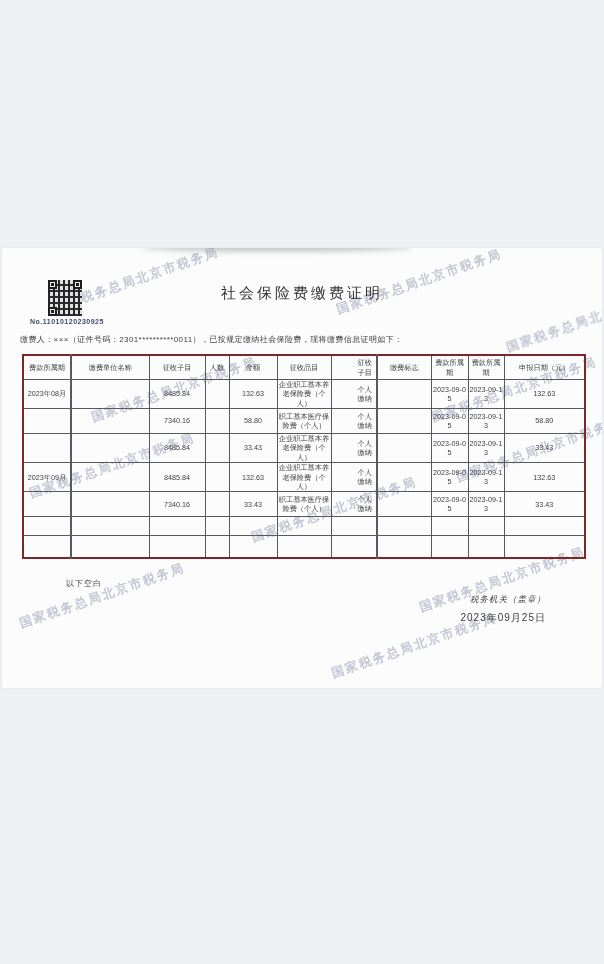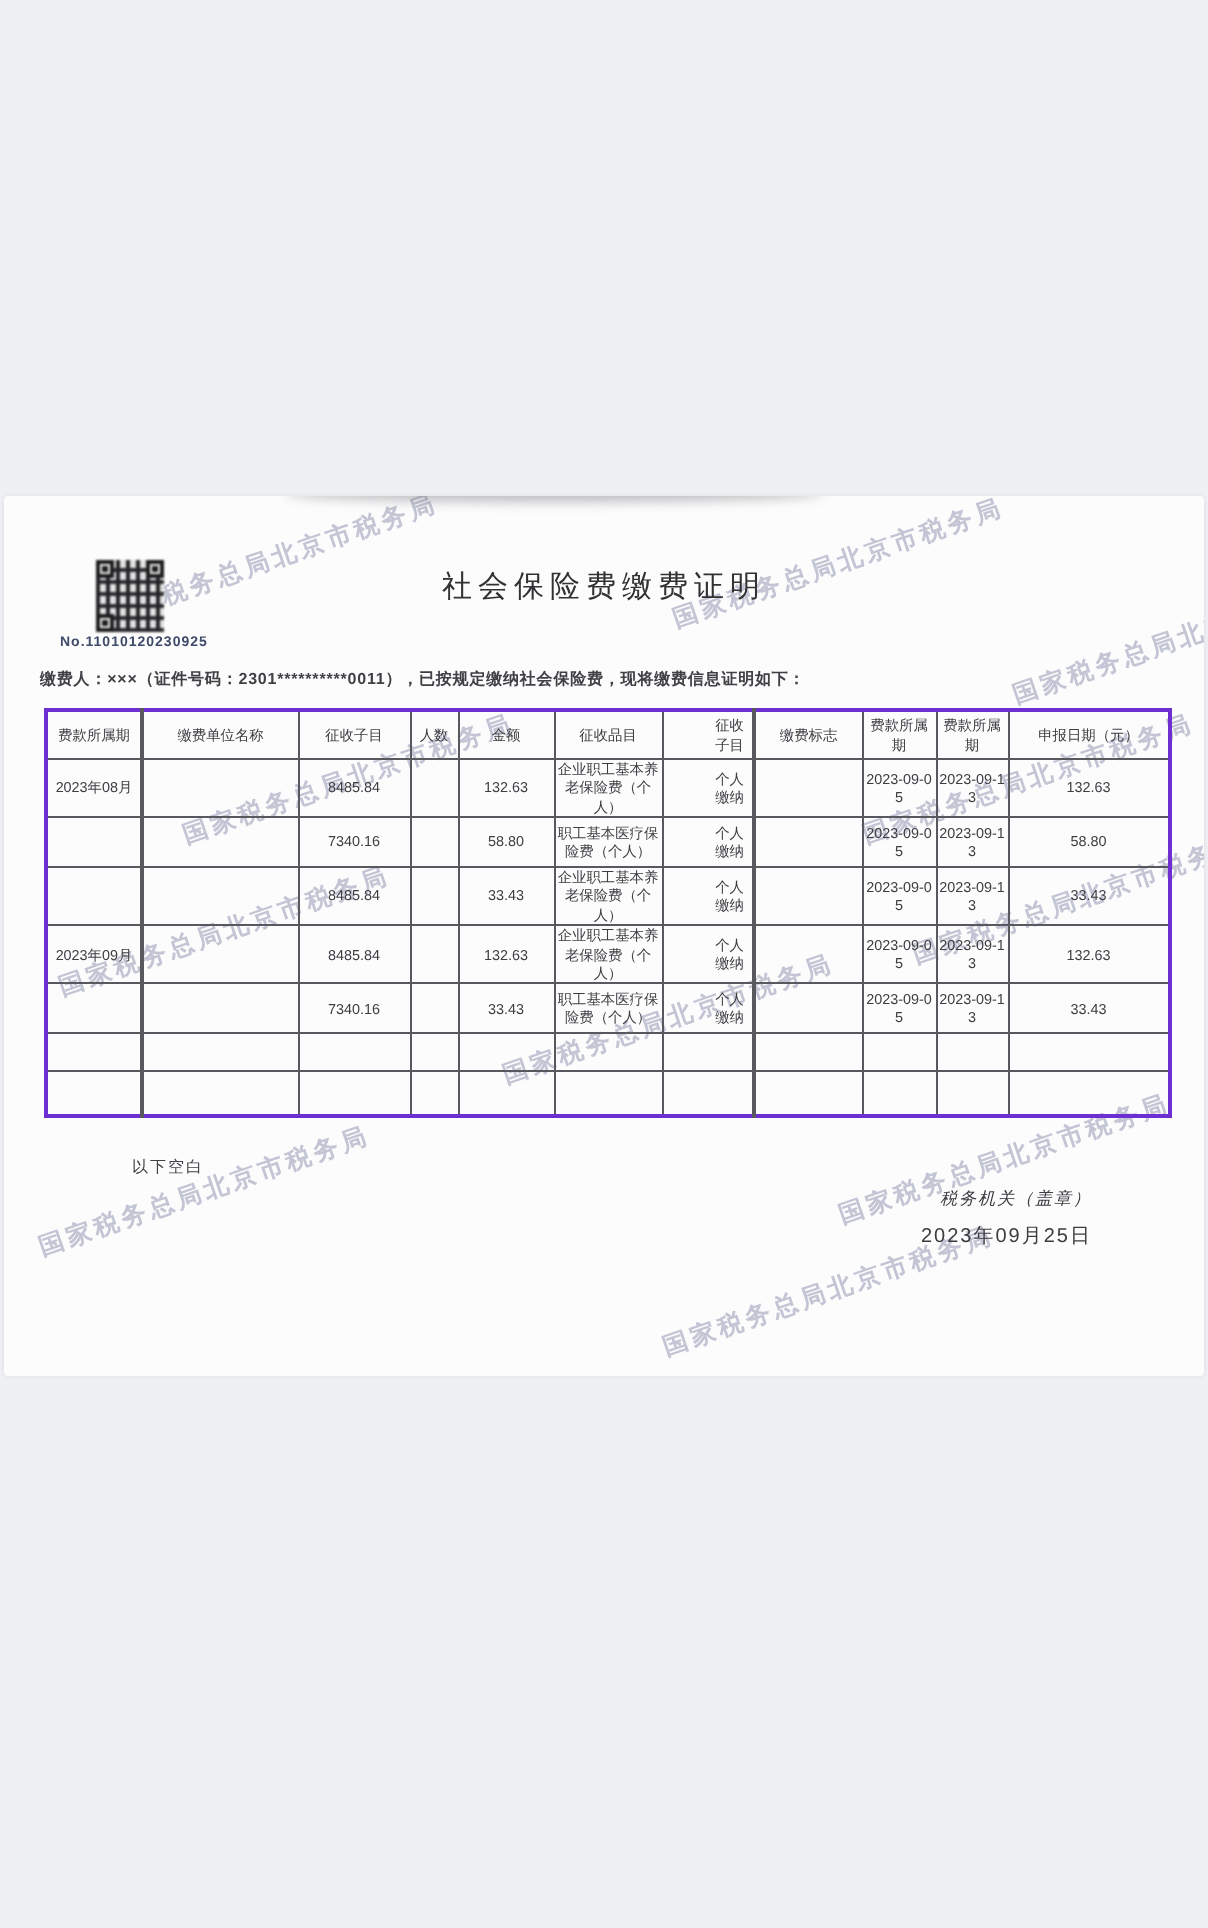--- a/index.html
+++ b/index.html
@@ -39,34 +39,34 @@
   .qr-serial{
     position:absolute;left:28px;top:70px;width:90px;
     font-size:7px;letter-spacing:.5px;color:#3a4668;font-weight:600;
   }
   .doc-title{
     position:absolute;left:0;top:36px;width:100%;text-align:center;
     font-size:15px;font-weight:400;letter-spacing:3px;color:#2b2b2e;
   }
   .intro{
     position:absolute;left:18px;top:86px;width:566px;
-    font-size:8px;letter-spacing:.4px;color:#3a3a40;font-weight:bold;
+    font-size:8px;letter-spacing:.4px;color:#3a3a40;
   }
   
   table.grid{
     position:absolute;left:20px;top:106px;width:562px;
     border-collapse:collapse;table-layout:fixed;
     font-size:7.2px;color:#38383d;
   }
   table.grid th,table.grid td{
     border:1px solid #55555c;padding:0 1px;text-align:center;
     vertical-align:middle;line-height:1.3;overflow:hidden;
     font-weight:400;word-break:break-all;
   }
-  table.grid{border:2px solid #6d28d9;}
+  table.grid{border:2px solid #7f1d1d;}
   table.grid th{height:23px;}
   table.grid tr.data td{height:24px;}
   table.grid tr.empty-a td{height:18px;}
   table.grid tr.empty-b td{height:21px;}
   table.grid tr.total td{height:21px;}
   table.grid th:nth-child(1),table.grid td:nth-child(1){border-right-width:2px;}
   table.grid th:nth-child(7),table.grid td:nth-child(7){border-right-width:2px;padding-left:23px;}
   .note-left{
     position:absolute;left:24px;top:330px;
     font-size:8px;letter-spacing:1px;color:#3a3a40;margin-left:40px;

